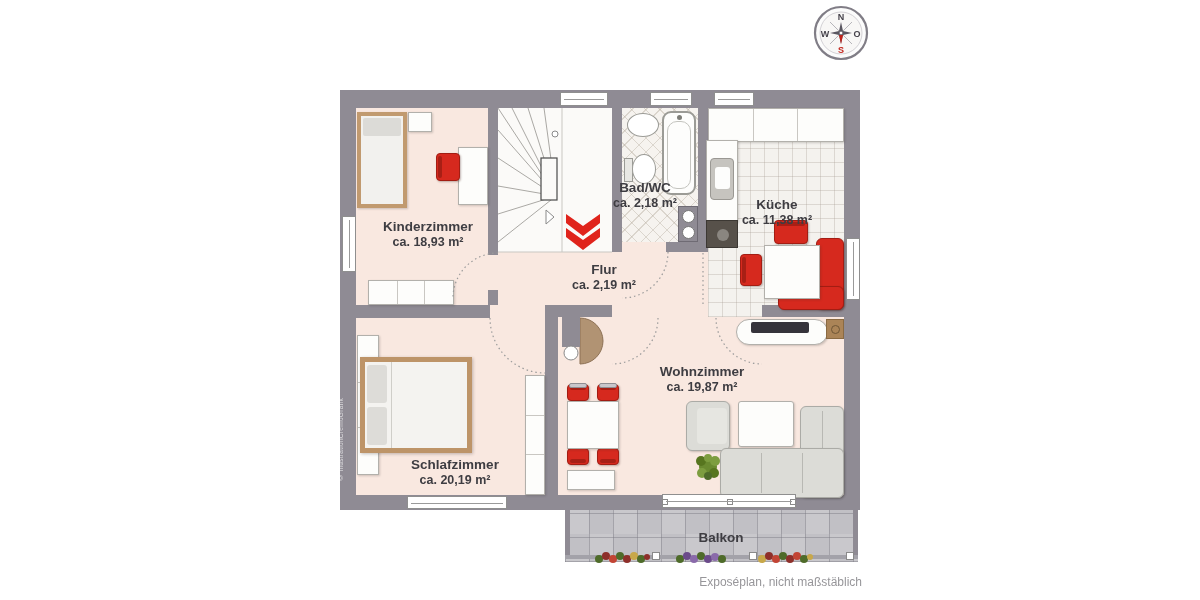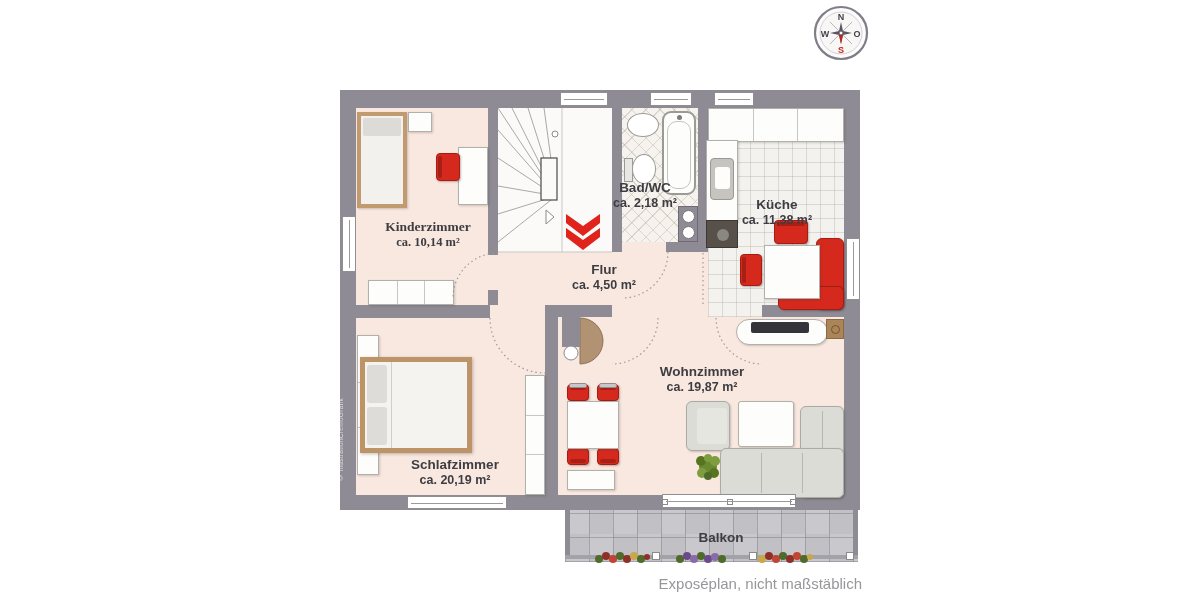--- a/index.html
+++ b/index.html
@@ -60,21 +60,21 @@
   .cushion-h3::after  { content:""; position:absolute; top:4px; bottom:4px; left:66%; width:1px; background:#b8b8b3; }
 
   .room-label { position:absolute; transform:translate(-50%,-50%); text-align:center; color:#3e3d42; line-height:1.2; white-space:nowrap; z-index:40; }
   .room-name { font-size:13.5px; font-weight:700; }
   .room-area { font-size:12.5px; font-weight:600; }
 
   #overlay { position:absolute; left:0; top:0; width:522px; height:478px; z-index:30; pointer-events:none; }
 
   #watermark { position:absolute; left:337px; top:398px; writing-mode:vertical-rl; transform:rotate(180deg);
     font-size:6.5px; color:rgba(255,255,255,.68); letter-spacing:.3px; z-index:50; }
-  #footer-note { position:absolute; right:338px; top:575px; font-size:15px; color:#97969a; z-index:50; }
+  #footer-note { position:absolute; right:338px; top:575px; font-size:12px; color:#97969a; z-index:50; }
   #compass { position:absolute; left:812px; top:4px; z-index:50; }
 </style>
 </head>
 <body>
 
 <div id="stage">
 
   <svg id="compass" width="58" height="58" viewBox="0 0 58 58">
     <circle cx="29" cy="29" r="26" fill="#fcfcfc" stroke="#807d86" stroke-width="2.2"></circle>
     <circle cx="29" cy="29" r="21" fill="#f8f7f6" stroke="#d4d2d6" stroke-width="1"></circle>
@@ -270,35 +270,35 @@
           <circle cx="429" cy="466" r="4" fill="#8e2f2a"></circle>
         <circle cx="436" cy="469" r="4" fill="#c24434"></circle>
           <circle cx="443" cy="466" r="4" fill="#4e6b29"></circle>
         <circle cx="450" cy="469" r="4" fill="#8e2f2a"></circle>
           <circle cx="457" cy="466" r="4" fill="#c24434"></circle>
         <circle cx="464" cy="469" r="4" fill="#4e6b29"></circle>
           <circle cx="470" cy="467" r="3" fill="#c8a84a"></circle>
       </g>
     </svg>
 
-    <div class="room-label" style="left:88px;top:145px;font-family:Liberation Serif, serif;">
+    <div class="room-label" style="left:88px;top:145px;">
       <div class="room-name">Kinderzimmer</div>
-      <div class="room-area">ca. 10,14 m²</div>
+      <div class="room-area">ca. 18,93 m²</div>
     </div>
     <div class="room-label" style="left:305px;top:106px;">
       <div class="room-name">Bad/WC</div>
       <div class="room-area">ca. 2,18 m²</div>
     </div>
     <div class="room-label" style="left:437px;top:123px;">
       <div class="room-name">Küche</div>
       <div class="room-area">ca. 11,38 m²</div>
     </div>
     <div class="room-label" style="left:264px;top:188px;">
       <div class="room-name">Flur</div>
-      <div class="room-area">ca. 4,50 m²</div>
+      <div class="room-area">ca. 2,19 m²</div>
     </div>
     <div class="room-label" style="left:362px;top:290px;">
       <div class="room-name">Wohnzimmer</div>
       <div class="room-area">ca. 19,87 m²</div>
     </div>
     <div class="room-label" style="left:115px;top:383px;">
       <div class="room-name">Schlafzimmer</div>
       <div class="room-area">ca. 20,19 m²</div>
     </div>
     <div class="room-label" style="left:363px;top:448px;">

